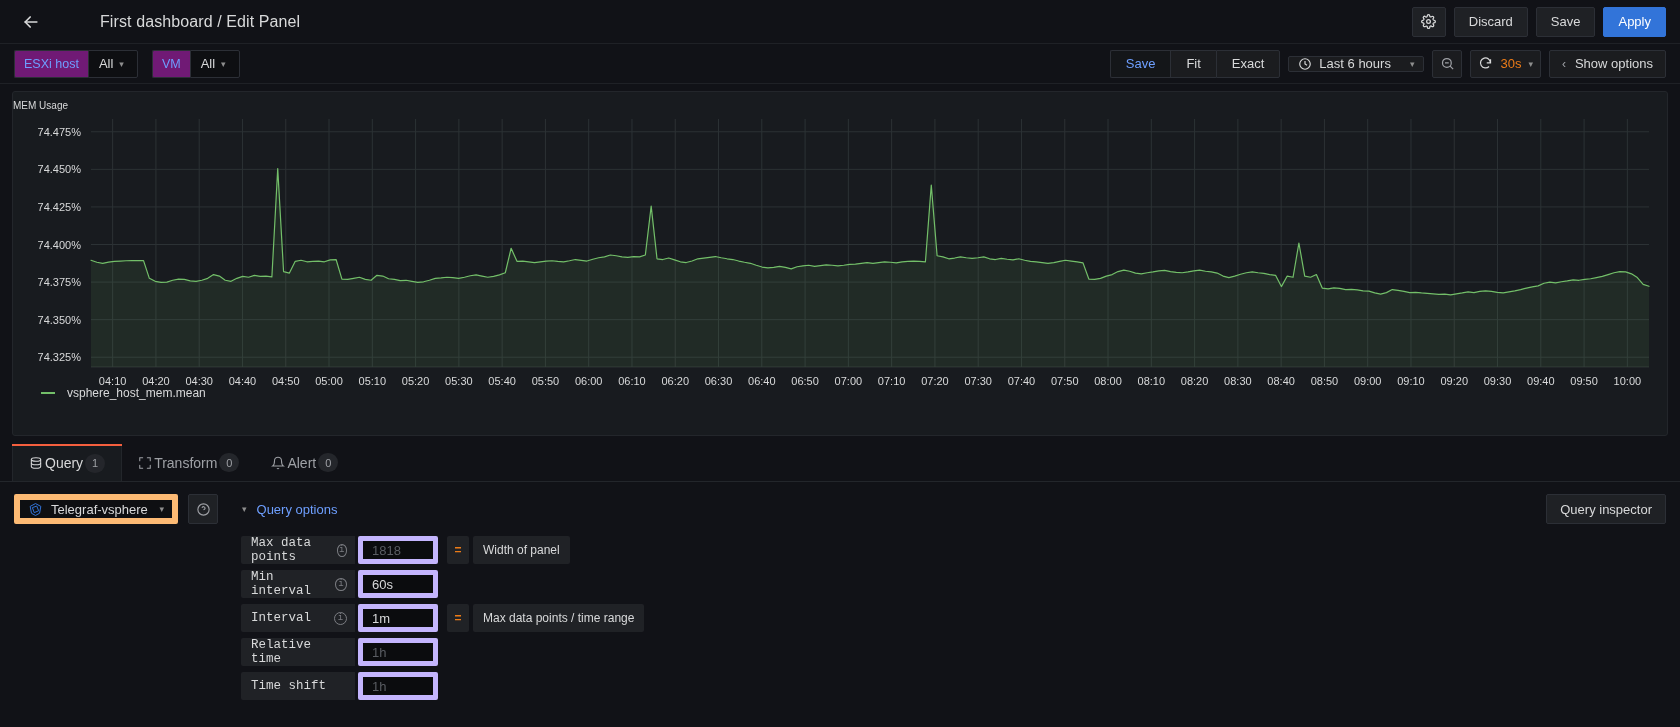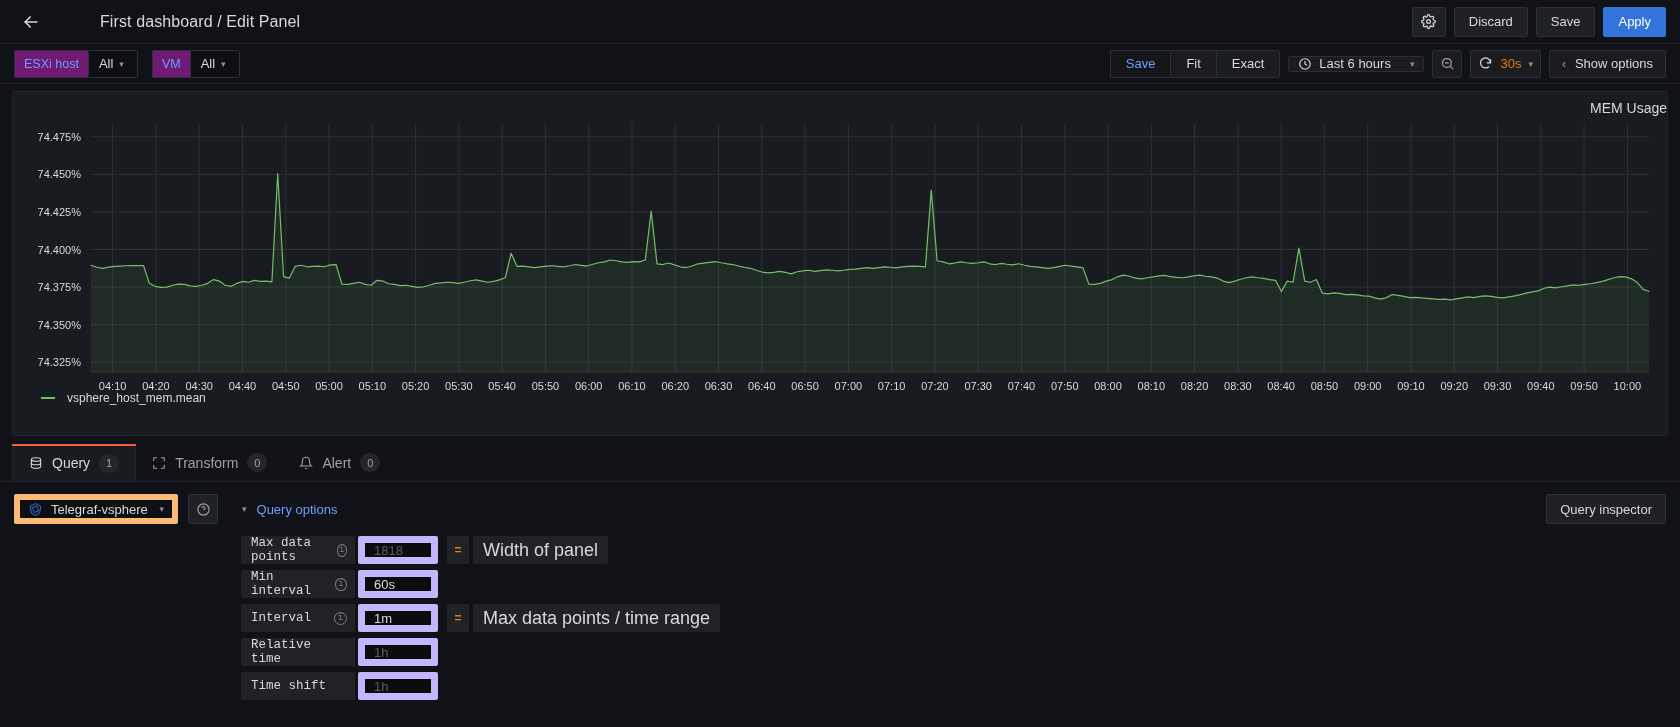--- a/index.html
+++ b/index.html
@@ -107,38 +107,38 @@
     display: flex; align-items: center; gap: 9px;
     font-size: 13px; color: #d8d9da; cursor: pointer;
   }
   
   .panel-wrap { padding: 7px 12px 0 12px; }
   .panel {
     background: #181b1f; border: 1px solid #23262b; border-radius: 3px;
     height: 345px; position: relative;
   }
   .panel-title {
-    text-align: right; font-size: 14px; color: #d8d9da;
+    text-align: left; font-size: 10px; color: #d8d9da;
     padding-top: 8px; font-weight: 500;
   }
   .chart-area { position: relative; height: 275px; }
   .legend {
     display: flex; align-items: center; gap: 12px;
     padding-left: 28px; font-size: 12px; color: #d8d9da;
   }
   .legend-dash { width: 14px; height: 2px; background: #73bf69; display: inline-block; }
   
   .tabs-row {
     margin-top: 8px;
     display: flex; align-items: flex-end;
     border-bottom: 1px solid #23262b;
     padding-left: 12px; height: 38px;
   }
   .tab {
-    display: flex; align-items: center; gap: 9px;
+    display: flex; align-items: center; gap: 2px;
     height: 37px; padding: 0 16px;
     font-size: 14px; color: #9fa1a6; cursor: pointer;
     position: relative; background: transparent;
   }
   .tab.active {
     color: #d8d9da; background: #181b1f;
     border: 1px solid #23262b; border-bottom: none;
     border-radius: 3px 3px 0 0;
   }
   .tab.active::before {
@@ -184,38 +184,38 @@
   .opt-row { display: flex; align-items: center; margin-bottom: 6px; }
   .opt-label {
     width: 114px; height: 28px; background: #202226;
     border-radius: 2px 0 0 2px;
     display: flex; align-items: center; justify-content: space-between;
     padding: 0 8px 0 10px;
     font-size: 12.5px; color: #d8d9da; font-weight: 500; font-family: Liberation Mono, monospace;
   }
   .opt-input {
     width: 80px; height: 28px; background: #0b0c0e;
-    border: 7px solid #c4b5fd; border-radius: 2px;
+    border: 5px solid #c4b5fd; border-radius: 2px;
     margin-left: 3px; padding: 0 9px;
     font-size: 13px; color: #d8d9da;
     font-family: "Liberation Sans", sans-serif;
     outline: none;
   }
   .opt-input::placeholder { color: #5a5d63; }
   .opt-eq {
     width: 22px; height: 28px; background: #202226;
     margin-left: 9px; border-radius: 2px;
     display: flex; align-items: center; justify-content: center;
     color: #eb7b18; font-size: 12px; font-weight: 700;
   }
   .opt-desc {
     height: 28px; background: #202226; border-radius: 2px;
     margin-left: 4px; padding: 0 10px;
     display: flex; align-items: center;
-    font-size: 18px; color: #d8d9da; font-weight: 500;
+    font-size: 12px; color: #d8d9da; font-weight: 500;
   }
   .info-i {
     width: 13px; height: 13px; border: 1px solid #7b7d82;
     border-radius: 50%; display: inline-flex;
     align-items: center; justify-content: center;
     font-size: 9px; color: #7b7d82; line-height: 1;
   }
   .tick-label { font-size: 11px; fill: #d8d9da; }
 </style>
 </head>

